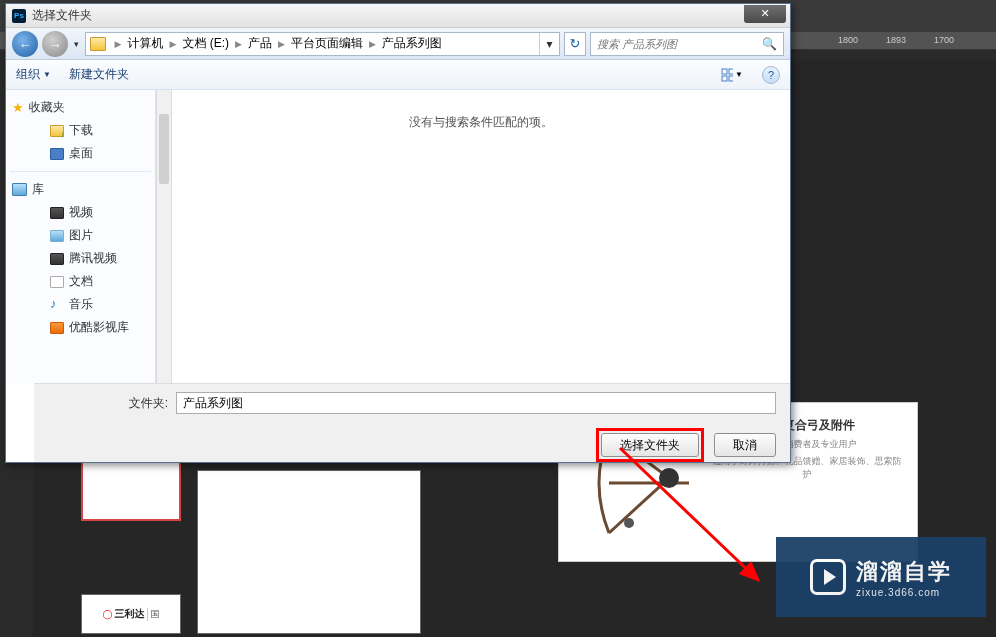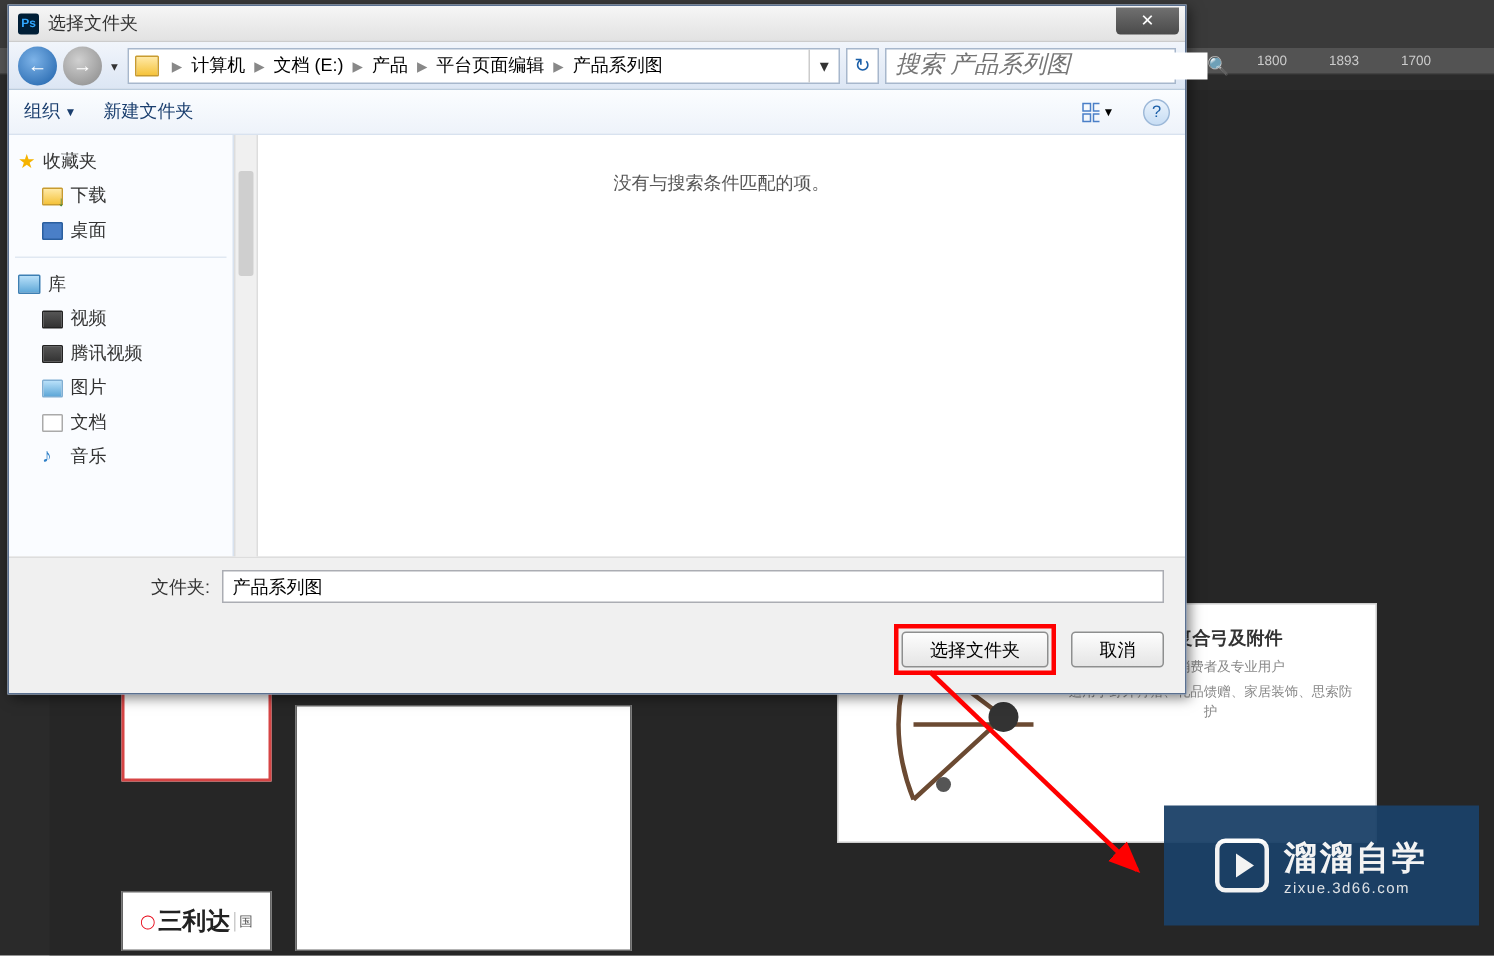--- a/index.html
+++ b/index.html
@@ -26,53 +26,53 @@
 .nav-btn { width: 26px; height: 26px; border-radius: 50%; background: radial-gradient(circle at 40% 35%, #7db3e8, #1b5fa8); display: flex; align-items: center; justify-content: center; color: #fff; font-size: 13px; cursor: pointer; }
 .nav-btn.disabled { background: radial-gradient(circle at 40% 35%, #d0d0d0, #888); }
 .nav-chev { font-size: 9px; color: #333; padding: 0 2px; cursor: pointer; }
 .breadcrumb { flex: 1; height: 24px; background: #fff; border: 1px solid #a7b7cc; display: flex; align-items: center; font-size: 12px; padding-left: 4px; }
 .breadcrumb .folder-icon { width: 16px; height: 14px; background: linear-gradient(#ffe9a6, #f5c33b); border: 1px solid #c89b2f; border-radius: 1px; margin-right: 6px; }
 .breadcrumb .crumb { padding: 0 3px; cursor: pointer; white-space: nowrap; }
 .breadcrumb .sep { color: #888; padding: 0 3px; font-size: 9px; }
 .breadcrumb .end-chev { margin-left: auto; width: 20px; text-align: center; color: #333; border-left: 1px solid #ccc; height: 100%; display: flex; align-items: center; justify-content: center; cursor: pointer; }
 .refresh-btn { width: 22px; height: 24px; background: #fff; border: 1px solid #a7b7cc; display: flex; align-items: center; justify-content: center; color: #1b5fa8; font-size: 13px; cursor: pointer; }
 .searchbox { width: 194px; height: 24px; border: 1px solid #a7b7cc; background: #fff; display: flex; align-items: center; padding: 0 6px; font-size: 12px; }
-.searchbox input { border: none; outline: none; flex: 1; font-size: 16px; color: #888; font-style: italic; }
+.searchbox input { border: none; outline: none; flex: 1; font-size: 11px; color: #888; font-style: italic; }
 .searchbox .search-icon { color: #1b5fa8; font-size: 12px; cursor: pointer; }
 
 .toolbar { height: 30px; background: linear-gradient(#fbfdff, #eef3fa); border-bottom: 1px solid #d8e2ef; display: flex; align-items: center; padding: 0 10px; gap: 18px; font-size: 12px; }
 .toolbar .tool-item { color: #1a3e6e; cursor: pointer; display: flex; align-items: center; gap: 3px; }
 .toolbar .spacer { flex: 1; }
 .toolbar .view-btn, .toolbar .help-btn { width: 24px; height: 22px; display: flex; align-items: center; justify-content: center; border: 1px solid transparent; border-radius: 2px; cursor: pointer; }
 .toolbar .help-btn { color: #1b5fa8; border: 1px solid #9cb8d8; border-radius: 50%; width: 18px; height: 18px; font-size: 11px; background: linear-gradient(#eaf3fc, #c7ddf4); }
 
 .body { flex: 1; display: flex; min-height: 0; }
 .sidebar { width: 150px; border-right: 1px solid #d8e2ef; background: #fafcff; overflow: hidden; padding-top: 6px; }
 .scrollbar-v { width: 16px; background: #f0f0f0; border-left: 1px solid #ddd; border-right: 1px solid #ddd; position: relative; }
 .scrollbar-v .thumb-s { position: absolute; top: 24px; left: 2px; right: 2px; height: 70px; background: #cfcfcf; border-radius: 2px; }
 .tree-group { font-size: 12px; padding: 3px 0 3px 10px; display: flex; align-items: center; gap: 5px; color: #333; cursor: pointer; }
 .tree-group.header { padding-left: 6px; }
-.tree-sub { padding-left: 22px; }
+.tree-sub { padding-left: 22px; margin-left: 22px; }
 .gold-star { color: #f5b301; font-size: 13px; }
 .lib-icon { display: inline-block; width: 15px; height: 13px; background: linear-gradient(#b8e0f9, #5fa8d8); border: 1px solid #3d7fb3; border-radius: 1px; }
 .small-ico { width: 14px; height: 12px; display: inline-block; background: #c8dff5; border: 1px solid #7faed3; border-radius: 1px; }
 .small-ico.video { background: linear-gradient(#555, #333); border-color: #222; }
 .small-ico.pic { background: linear-gradient(#b8e0f9, #5fa8d8); }
 .small-ico.doc { background: #fff; border-color: #aaa; }
 .small-ico.music { background: transparent; border: none; color: #2d7fc7; font-size: 13px; line-height: 10px; }
 .small-ico.youku { background: linear-gradient(#ff9a3c, #e86c0a); border-color: #c85a08; }
 .small-ico.down { background: linear-gradient(#ffe9a6, #f5c33b); border-color: #c89b2f; position: relative; }
 .small-ico.down::after { content: '↓'; position: absolute; right: -2px; bottom: -3px; font-size: 9px; color: #2a7b2a; font-weight: bold; }
 .small-ico.desk { background: #4a7fc7; border-color: #2a5f9f; }
 .small-ico.recent { background: #eee; border-color: #aaa; }
 .sep-line { height: 1px; background: #e0e8f2; margin: 6px 4px; }
 
 .content { flex: 1; background: #fff; display: flex; align-items: flex-start; justify-content: center; padding-top: 24px; font-size: 12px; color: #555; }
 
-.footer { background: #f0f0f0; border-top: 1px solid #ddd; padding: 8px 14px 12px; }
+.footer { background: #f0f0f0; border-top: 1px solid #ddd; padding: 8px 14px 0; margin-left: 28px; }
 .footer-row { display: flex; align-items: center; gap: 8px; }
 .footer-row.first { margin-bottom: 14px; }
 .footer .label { font-size: 12px; color: #333; width: 120px; text-align: right; }
 .footer input[type=text] { flex: 1; height: 22px; border: 1px solid #abadb3; padding: 0 6px; font-size: 12px; }
 .footer .btn { height: 24px; padding: 0 18px; font-size: 12px; background: linear-gradient(#fdfdfd, #e5e5e5); border: 1px solid #8e8f8f; border-radius: 3px; cursor: pointer; }
 .footer .btn.primary { }
 .highlight-box { border: 3px solid #ff0000; padding: 2px; display: inline-block; }
 
 
 .product-card { position: absolute; background: #fff; border: 1px solid #ccc; }
@@ -97,21 +97,21 @@
 <div class="ps-tabs"></div>
 <div class="ps-ruler">
   <span class="tick" style="left:838px">1800</span>
   <span class="tick" style="left:886px">1893</span>
   <span class="tick" style="left:934px">1700</span>
 </div>
 <div class="ps-canvas">
   <div class="thumb thumb-border" style="left:48px; top:345px; width:100px; height:116px;"></div>
   <div class="thumb" style="left:48px; top:534px; width:100px; height:40px; display:flex; align-items:center; justify-content:center; gap:2px;">
     <span style="font-size:9px;color:#e60012;">◯</span>
-    <span style="font-size:16px;font-weight:bold;color:#222;">三利达</span>
+    <span style="font-size:10px;font-weight:bold;color:#222;">三利达</span>
     <span style="font-size:9px;color:#555;border-left:1px solid #ccc;padding-left:3px;">国</span>
   </div>
   <div class="thumb" style="left:164px; top:410px; width:224px; height:164px;"></div>
 </div>
 
 <div class="product-card" style="left:558px; top:402px; width:360px; height:160px;">
   <div style="position:absolute; right:10px; top:8px; width:200px; text-align:center;">
     <div class="txt-title">狩猎复合弓及附件</div>
     <div class="txt-sub">中高端消费者及专业用户</div>
     <div class="txt-sub">适用于野外狩猎、礼品馈赠、家居装饰、思索防护</div>
@@ -192,34 +192,38 @@
       <div class="sep-line"></div>
       <div class="tree-group header">
           <span class="lib-icon"></span>
           <span>库</span>
         </div>
       <div class="tree-group tree-sub">
           <span class="small-ico video"></span>
           <span>视频</span>
         </div>
       <div class="tree-group tree-sub">
+          <span class="small-ico pic"></span>
+          <span>图片</span>
+        </div>
+      <div class="tree-group tree-sub">
           <span class="small-ico video"></span>
           <span>腾讯视频</span>
         </div>
       <div class="tree-group tree-sub">
-          <span class="small-ico pic"></span>
-          <span>图片</span>
-        </div>
-      <div class="tree-group tree-sub">
           <span class="small-ico doc"></span>
           <span>文档</span>
         </div>
       <div class="tree-group tree-sub">
           <span class="small-ico music">♪</span>
           <span>音乐</span>
+        </div>
+      <div class="tree-group tree-sub">
+          <span class="small-ico youku"></span>
+          <span>优酷影视库</span>
         </div>
     </div>
     <div class="scrollbar-v">
         <div class="thumb-s"></div>
       </div>
     <div class="content">
       <span>没有与搜索条件匹配的项。</span>
     </div>
   </div>
 

